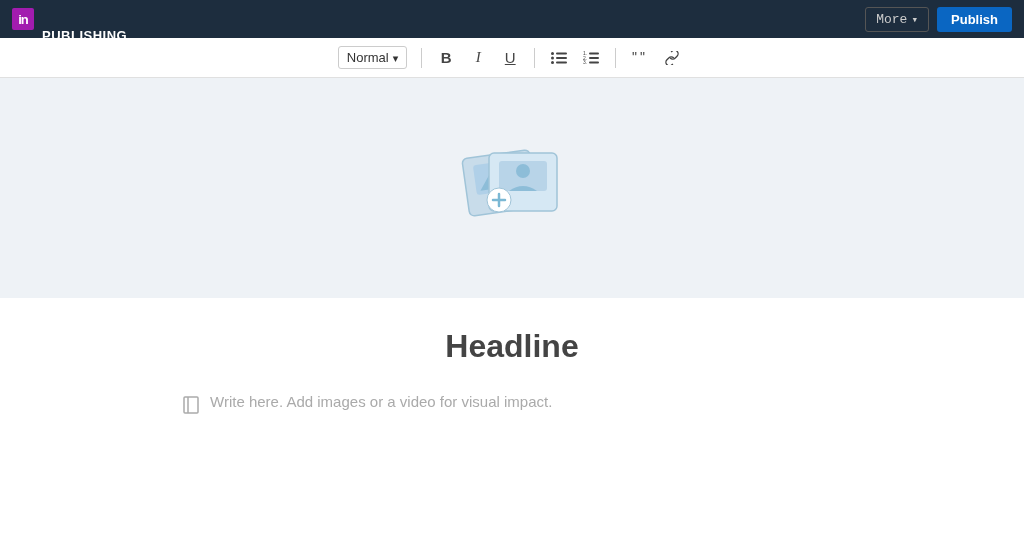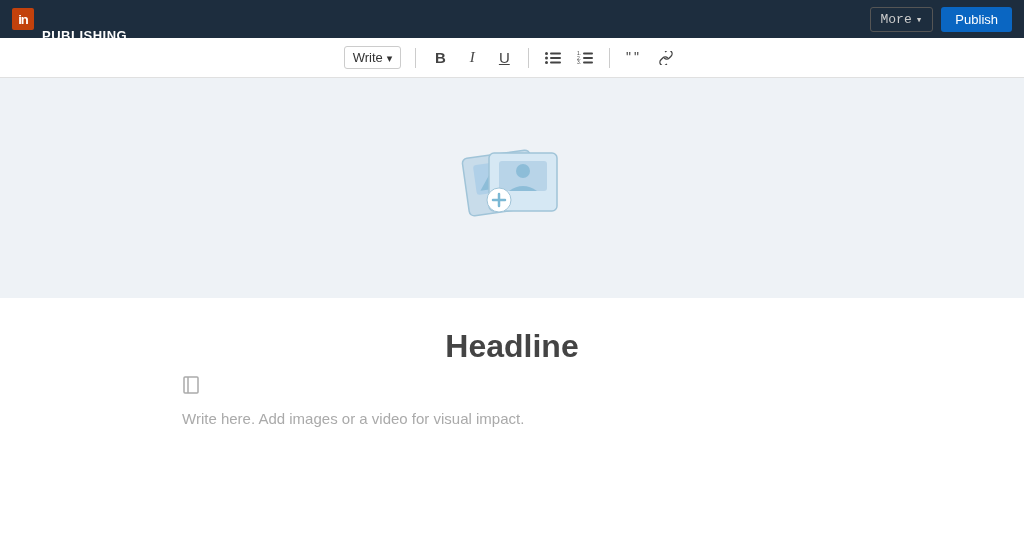--- a/index.html
+++ b/index.html
@@ -13,21 +13,21 @@
       align-items: center;
       justify-content: space-between;
       padding: 0 12px;
     }
     #topnav-left {
       display: flex;
       align-items: center;
       gap: 8px;
     }
     .linkedin-logo {
-      background: #c2410c;
+      background: #a21caf;
       color: #fff;
       font-weight: 900;
       font-size: 13px;
       width: 22px;
       height: 22px;
       display: flex;
       align-items: center;
       justify-content: center;
       border-radius: 2px;
       letter-spacing: -1px;
@@ -56,21 +56,21 @@
       display: flex;
       align-items: center;
       gap: 4px;
       font-family: Liberation Mono, monospace;
     }
     .publish-btn {
       background: #0a66c2;
       border: none;
       color: #fff;
       font-size: 13px;
-      font-weight: 400;
+      font-weight: 700;
       padding: 5px 14px;
       border-radius: 3px;
       cursor: pointer;
     }
 
     
     #toolbar {
       background: #fff;
       border-bottom: 1px solid #e0e0e0;
       height: 40px;
@@ -129,28 +129,27 @@
     
     #content-area {
       max-width: 700px;
       margin: 0 auto;
       padding: 30px 20px 60px;
     }
     .headline-placeholder {
       font-size: 32px;
       font-weight: 700;
       color: #444;
-      margin-bottom: 8px;
+      margin-bottom: 28px;
       text-align: center;
     }
     .body-placeholder-area {
       display: flex;
       align-items: flex-start;
       gap: 10px;
-      flex-direction: column;
     }
     .body-icon {
       color: #aaa;
       font-size: 18px;
       margin-top: 2px;
       flex-shrink: 0;
     }
     .body-placeholder-text {
       color: #aaa;
       font-size: 15px;
@@ -176,21 +175,21 @@
     <button class="more-btn">
       <span>More</span>
       <span class="chevron-down"></span>
     </button>
     <button class="publish-btn">Publish</button>
   </div>
 </nav>
 
 <div id="toolbar">
   <div class="toolbar-select">
-    <span>Write</span>
+    <span>Normal</span>
     <span class="chevron-down"></span>
   </div>
   <div class="toolbar-divider"></div>
   <button class="toolbar-btn bold">B</button>
   <button class="toolbar-btn italic">I</button>
   <button class="toolbar-btn underline">U</button>
   <div class="toolbar-divider"></div>
   <button class="toolbar-btn">
     <svg width="16" height="14" viewBox="0 0 16 14" fill="#444">
       <circle cx="1.5" cy="2.5" r="1.5"></circle>

